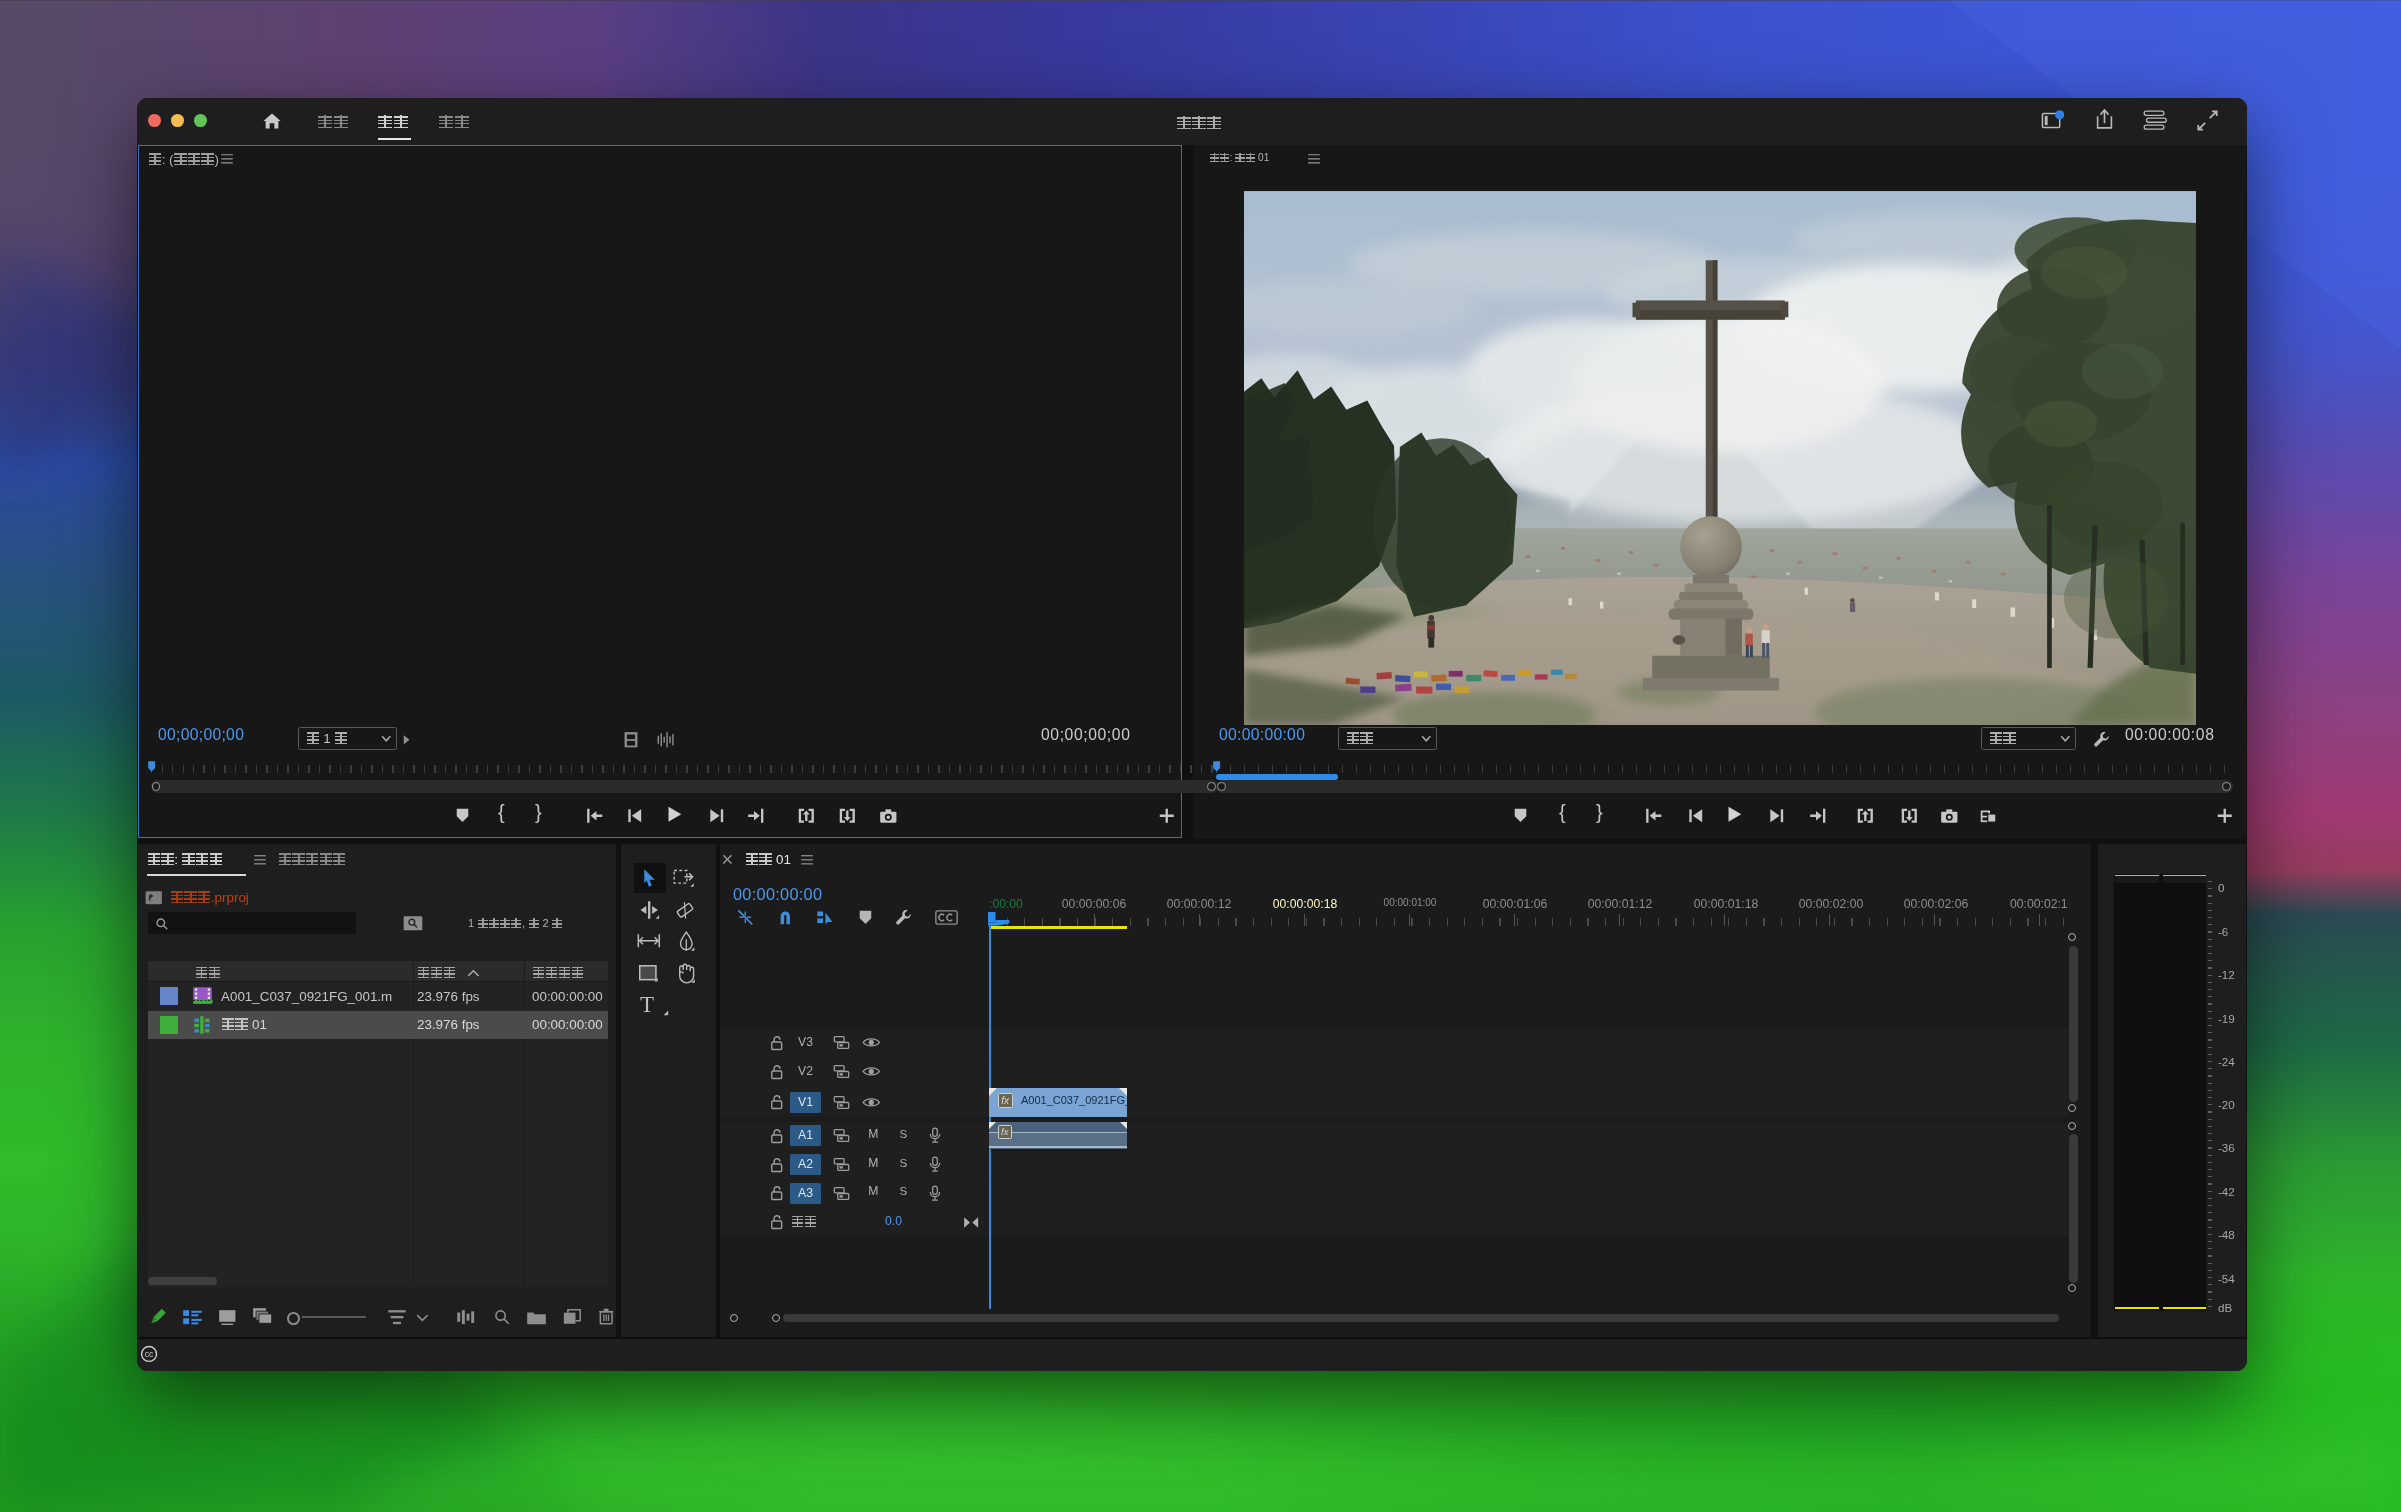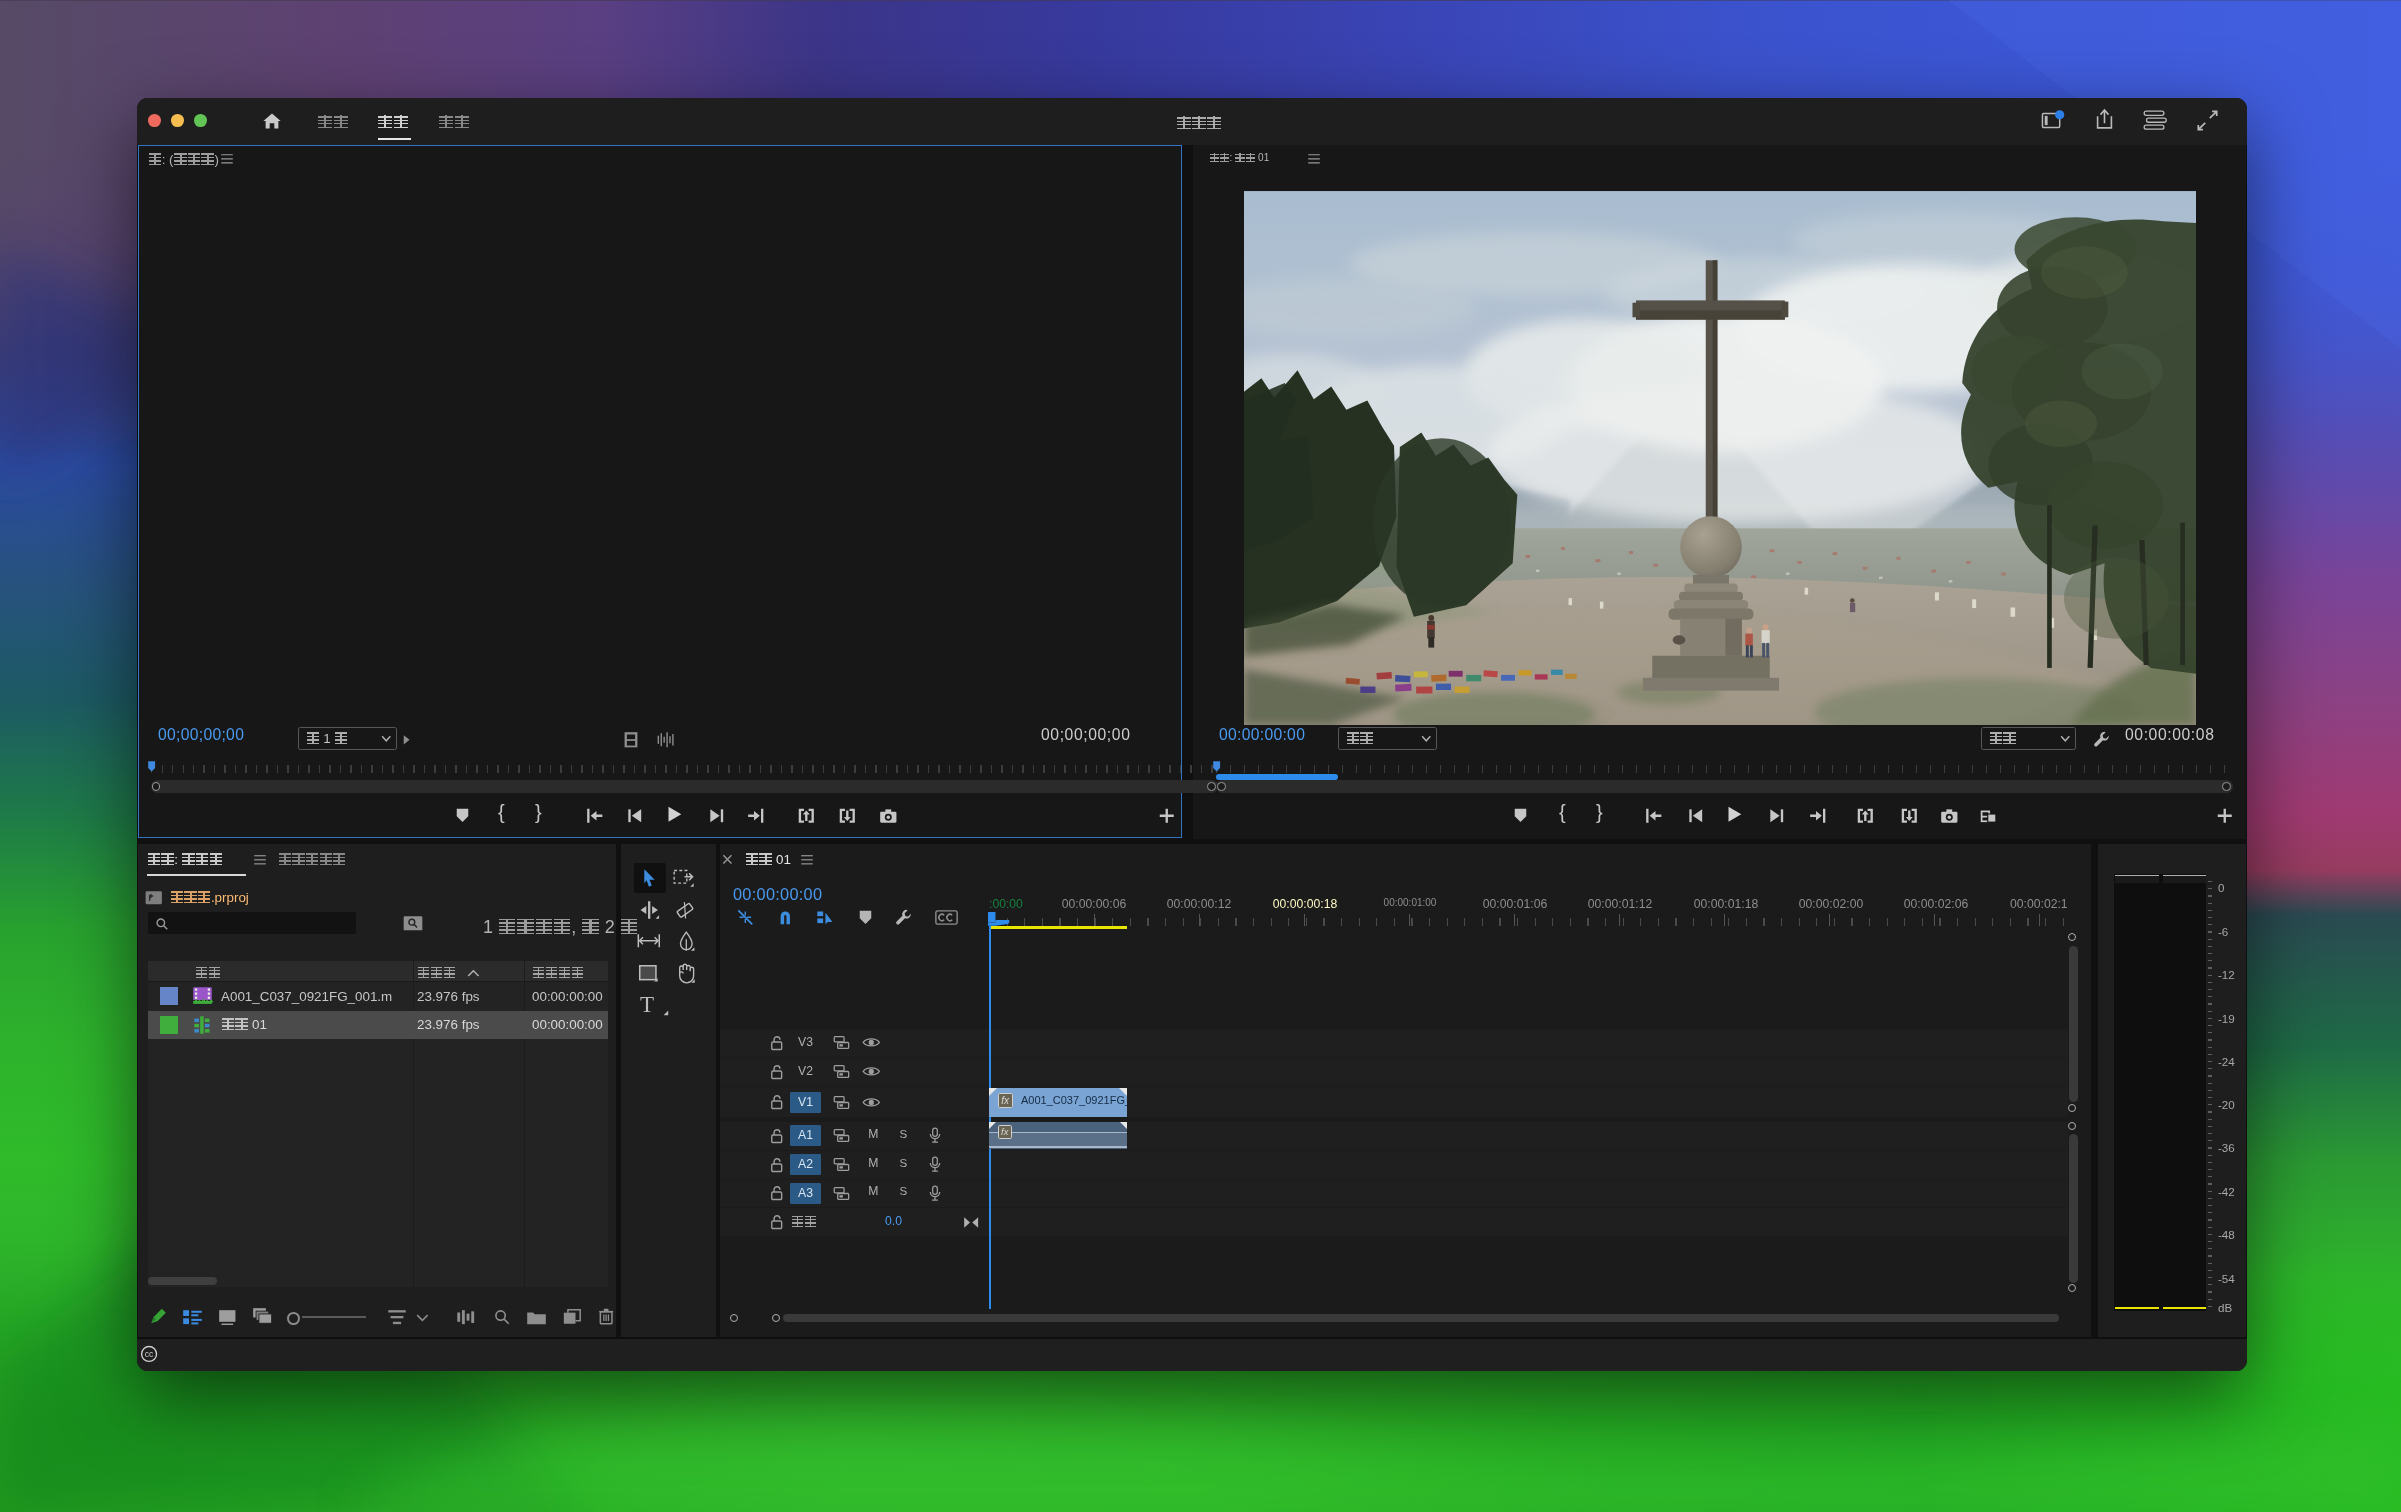--- a/index.html
+++ b/index.html
@@ -548,33 +548,33 @@
           <line x1="2" y1="17" x2="22" y2="17"></line>
         </g>
   </svg>
   <div class="abs" style="left:10px;top:776px;width:99px;height:1.7px;background:#d8d8d8;"></div>
   <div class="txt" style="left:141px;top:754px;font-size:13.4px;color:#9a9a9a"><i class="z"></i><i class="z"></i><i class="z"></i><i class="z"></i><i class="z"></i></div>
 
   <svg class="abs" style="left:7.6px;top:791px" width="17.5" height="16.3" viewBox="0 0 30 28">
     <rect x="1" y="4" width="28" height="22" rx="2" fill="#7e7e7e"></rect>
     <path d="M8 20 L8 12 L14 12 M11 9 L8 12 L11 15" stroke="#2a2a2a" stroke-width="2.4" fill="none"></path>
   </svg>
-  <div class="txt" style="left:33px;top:792px;font-size:13.4px;color:#fdba74"><i class="z"></i><i class="z"></i><i class="z"></i>.prproj</div>
+  <div class="txt" style="left:33px;top:792px;font-size:13.4px;color:#c2410c"><i class="z"></i><i class="z"></i><i class="z"></i>.prproj</div>
 
   <div class="abs" style="left:10.5px;top:814px;width:208px;height:22px;background:#121212;border-radius:1.7px;"></div>
   <svg class="abs" style="left:17.5px;top:819px" width="14" height="14" viewBox="0 0 24 24">
     <circle cx="10" cy="10" r="6.5" fill="none" stroke="#9a9a9a" stroke-width="2.4"></circle>
         <line x1="15" y1="15" x2="21" y2="21" stroke="#9a9a9a" stroke-width="2.4"></line>
   </svg>
   <svg class="abs" style="left:266px;top:816px" width="20" height="17.5" viewBox="0 0 34 30">
     <rect x="1" y="4" width="32" height="24" rx="2" fill="#8e8e8e"></rect>
     <circle cx="15" cy="14" r="5" fill="none" stroke="#222" stroke-width="2.4"></circle>
         <line x1="19" y1="18" x2="24" y2="23" stroke="#222" stroke-width="2.4"></line>
   </svg>
-  <div class="txt" style="left:346px;top:819px;font-size:18px;color:#b2b2b2">1 <i class="z"></i><i class="z"></i><i class="z"></i><i class="z"></i>, <i class="z"></i> 2 <i class="z"></i></div>
+  <div class="txt" style="left:331px;top:819px;font-size:11px;color:#b2b2b2">1 <i class="z"></i><i class="z"></i><i class="z"></i><i class="z"></i>, <i class="z"></i> 2 <i class="z"></i></div>
 
   <div class="abs" style="left:10.5px;top:863px;width:460px;height:326px;background:#232323;"></div>
   <div class="abs" style="left:10.5px;top:863px;width:460px;height:21px;background:#2b2b2b;border-bottom:1.2px solid #1a1a1a;"></div>
   <div class="abs" style="left:276px;top:863px;width:1.2px;height:326px;background:#1c1c1c;"></div>
   <div class="abs" style="left:387px;top:863px;width:1.2px;height:326px;background:#1c1c1c;"></div>
   <div class="txt" style="left:58px;top:867px;font-size:12.8px;color:#b8b8b8"><i class="z"></i><i class="z"></i></div>
   <div class="txt" style="left:280px;top:867px;font-size:12.8px;color:#b8b8b8"><i class="z"></i><i class="z"></i><i class="z"></i></div>
   <svg class="abs" style="left:330px;top:871px" width="12.8" height="8.1" viewBox="0 0 22 14">
         <path d="M2 12 L11 3 L20 12" fill="none" stroke="#b0b0b0" stroke-width="2.6"></path>
       </svg>

